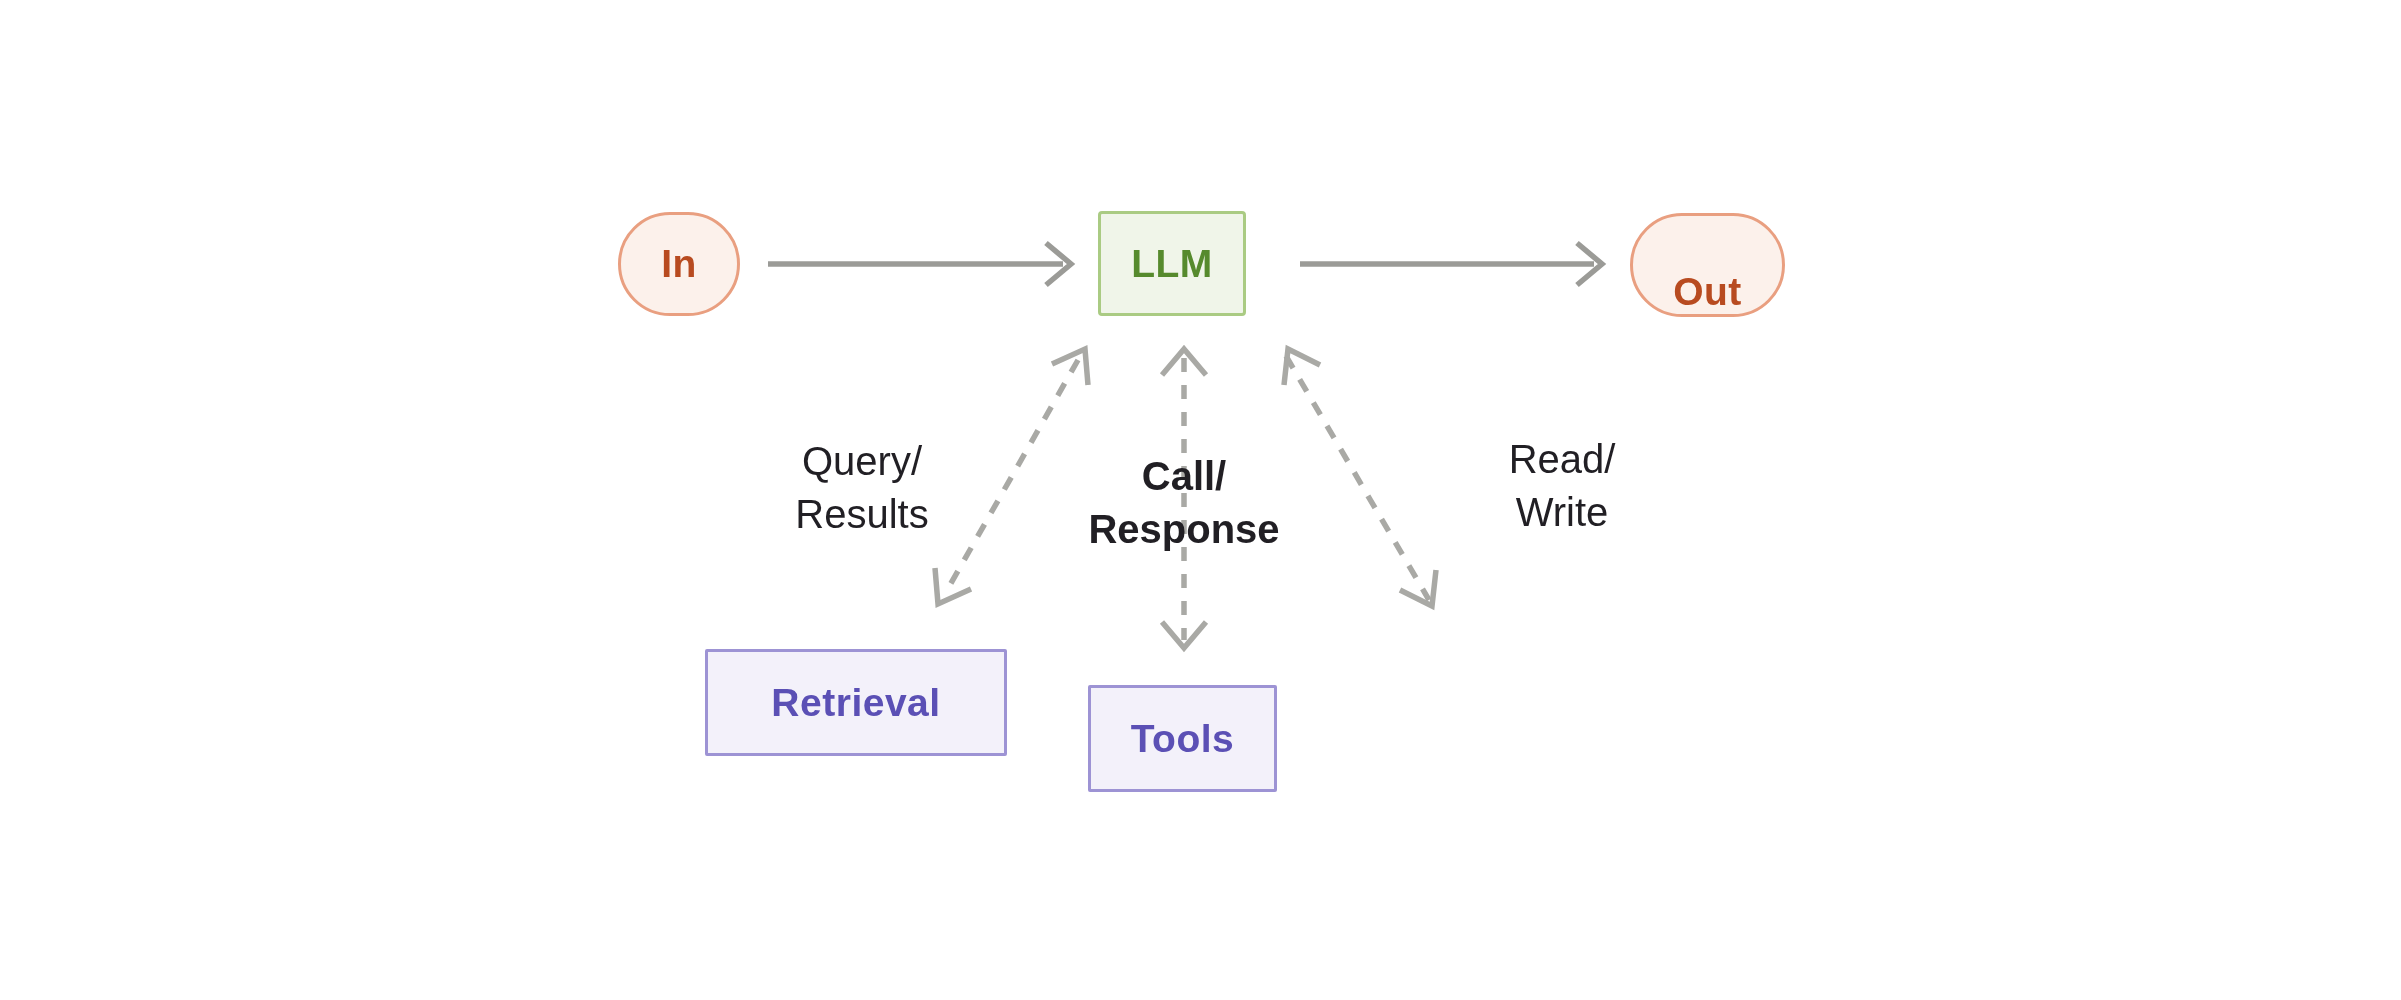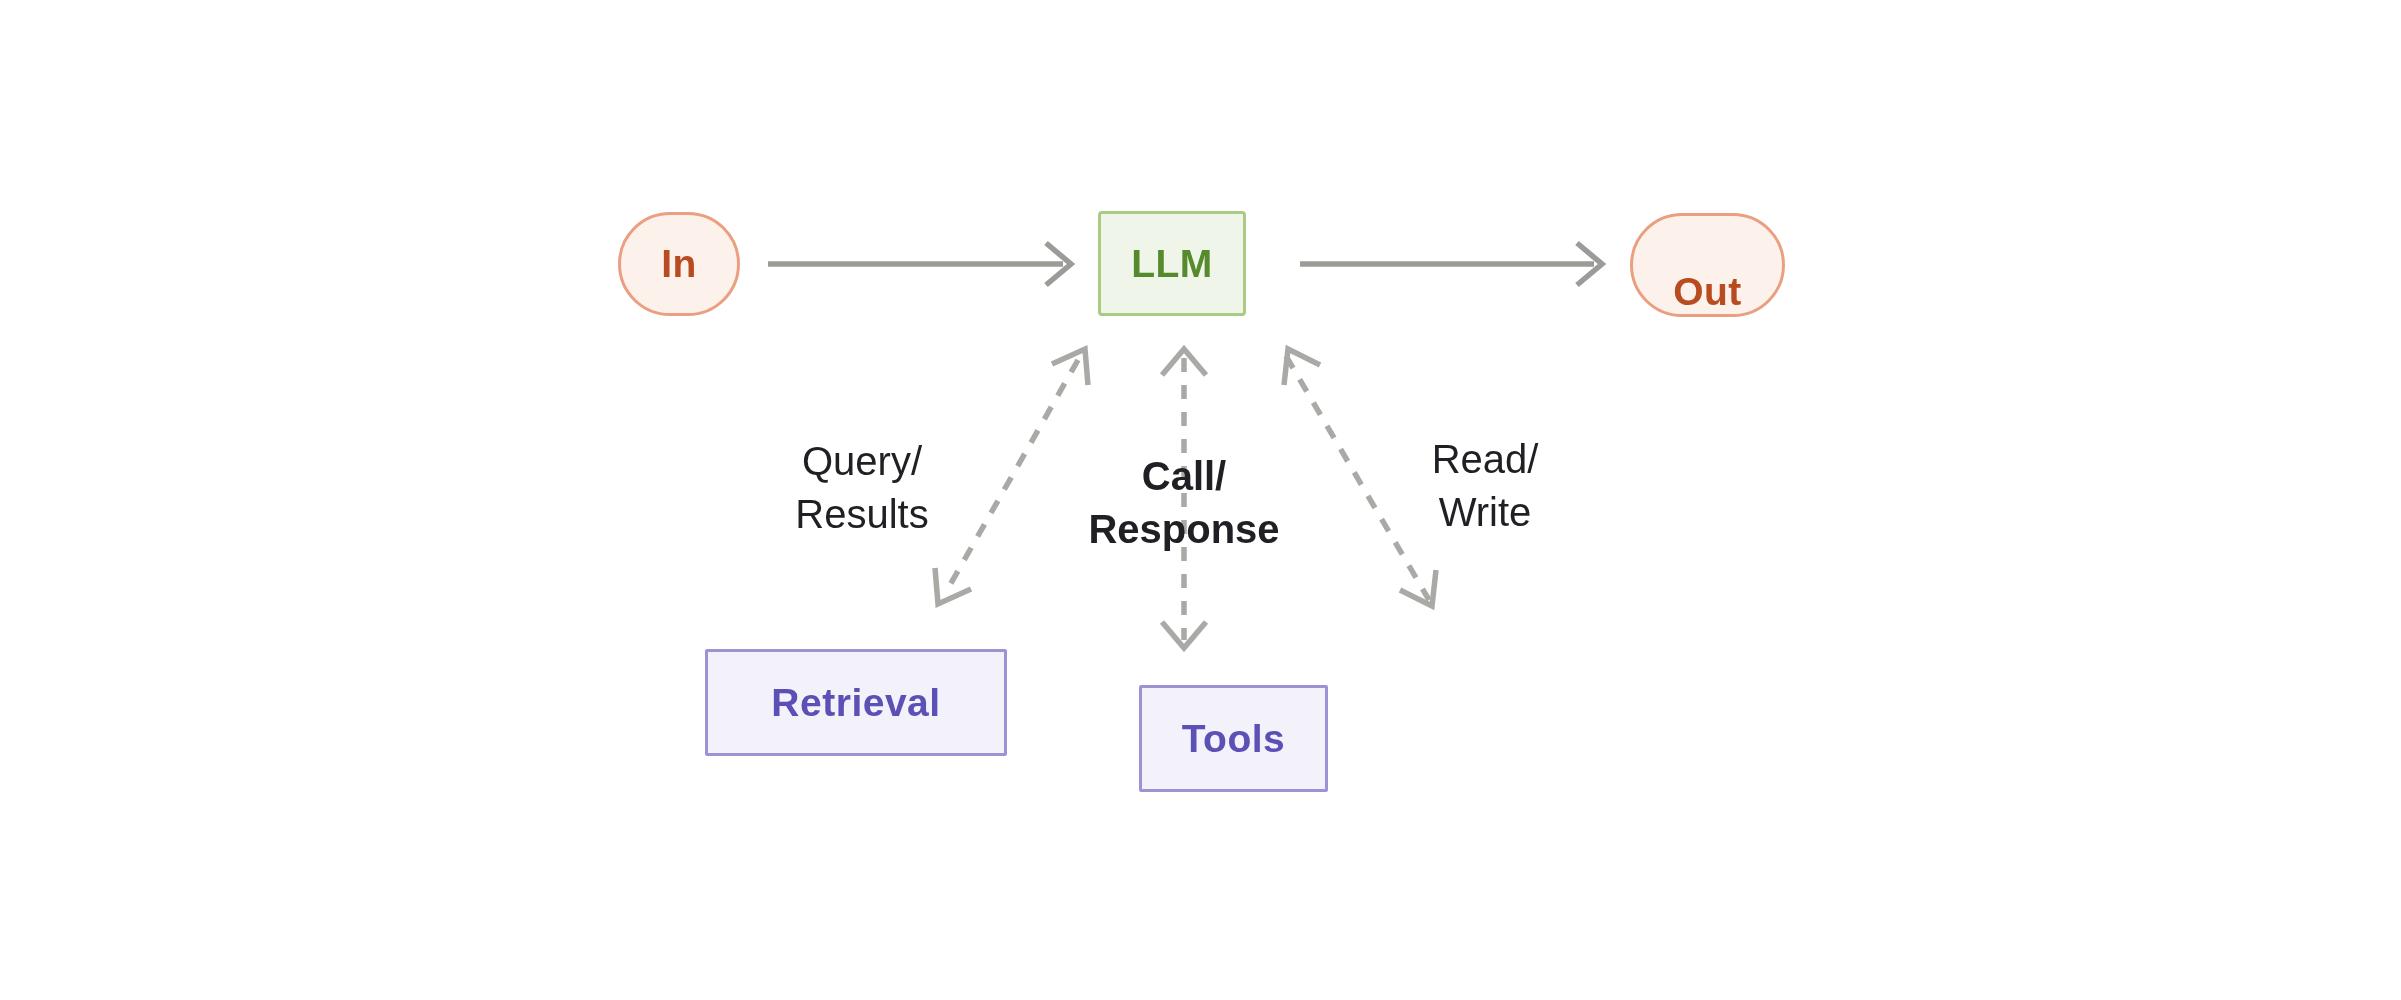--- a/index.html
+++ b/index.html
@@ -37,36 +37,36 @@
   .module-box {
     background: var(--module-fill);
     border: 3px solid var(--module-border);
     color: var(--module-text);
     border-radius: 2px;
   }
   #node-in      { left: 618px;  top: 212px; width: 122px; height: 104px; }
   #node-llm     { left: 1098px; top: 211px; width: 148px; height: 105px; }
   #node-out     { left: 1630px; top: 213px; width: 155px; height: 104px; align-items: flex-end; }
   #node-retrieval { left: 705px;  top: 649px; width: 302px; height: 107px; }
-  #node-tools     { left: 1139px; top: 685px; width: 189px; height: 107px; }
+  #node-tools     { left: 1088px; top: 685px; width: 189px; height: 107px; }
   #node-memory    { left: 1397px; top: 649px; width: 246px; height: 107px; }
 
   .edge-label {
     position: absolute;
     transform: translateX(-50%);
     color: var(--label-text);
     font-size: 40px;
     line-height: 1.32;
     text-align: center;
     white-space: pre-line;
     user-select: none;
   }
   #label-query   { left: 862px;  top: 435px; }
   #label-call    { left: 1184px; top: 450px; font-weight: bold; }
-  #label-read    { left: 1485px; top: 433px; text-align: center; }
+  #label-read    { left: 1562px; top: 433px; text-align: center; }
 
   svg#arrow-layer {
     position: absolute;
     left: 0; top: 0;
     width: 2401px; height: 1000px;
     pointer-events: none;
   }
   .solid-stroke {
     stroke: var(--arrow-solid);
     stroke-width: 5.5;

